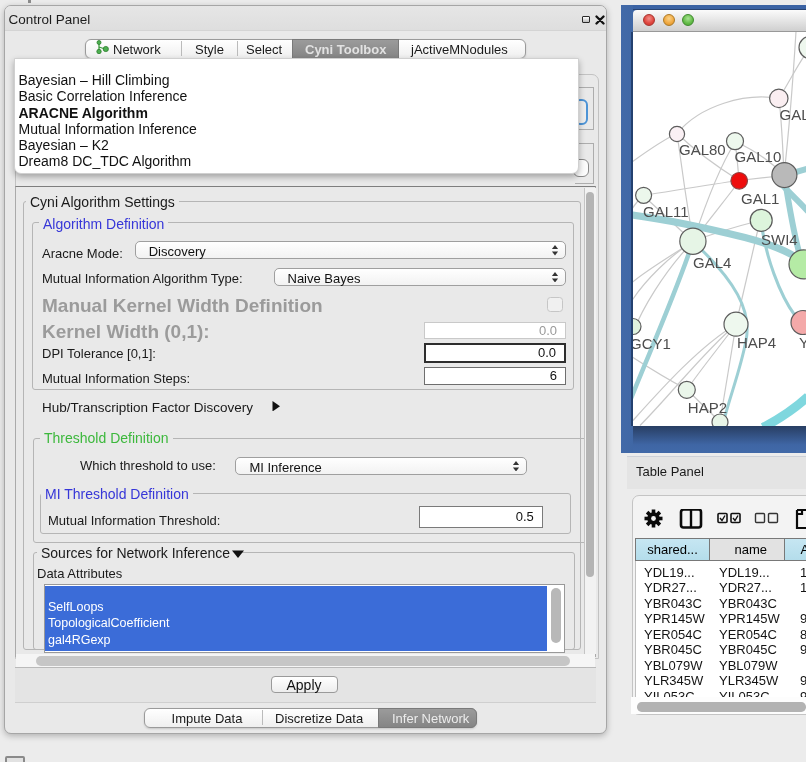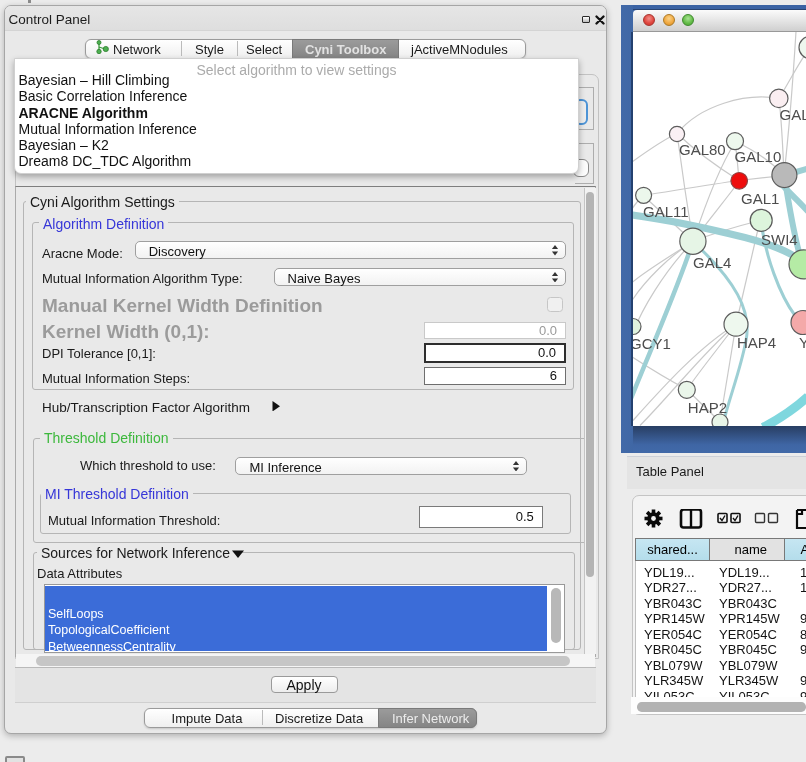--- a/index.html
+++ b/index.html
@@ -210,21 +210,21 @@
 </div>
 <div class="abs glbl" style="left:42px;top:295px">Manual Kernel Width Definition</div>
 <div class="abs" style="left:547px;top:297px;width:15.5px;height:14.5px;background:#f0f0f0;border:1.5px solid #c6c6c6;border-radius:3.5px"></div>
 <div class="abs glbl" style="left:42px;top:320.5px">Kernel Width (0,1):</div>
 <div class="abs fld" style="left:424px;top:321.5px;width:142px;height:17px;border:1px solid #c9c9c9;color:#9a9a9a;line-height:15px;padding-right:8px">0.0</div>
 <div class="abs lbl" style="left:42px;top:345.5px">DPI Tolerance [0,1]:</div>
 <div class="abs fld" style="left:424px;top:342.5px;width:142px;height:20px;border:2px solid #2e2e2e;color:#111;line-height:16px;padding-right:8px">0.0</div>
 <div class="abs lbl" style="left:42px;top:370.5px">Mutual Information Steps:</div>
 <div class="abs fld" style="left:424px;top:366.5px;width:142px;height:18px;border:1px solid #6e6e6e;color:#111;line-height:16px;padding-right:8px">6</div>
 
-<div class="abs lbl" style="left:42px;top:399.5px;font-size:13.5px">Hub/Transcription Factor Algorithm</div>
+<div class="abs lbl" style="left:42px;top:399.5px;font-size:13.5px">Hub/Transcription Factor Discovery</div>
 <svg class="abs" style="left:271.5px;top:400.5px" width="8.5" height="10.5" viewBox="0 0 8.5 10.5">
     <path d="M0.5,0 L8,5.25 L0.5,10.5 Z" fill="#111"></path>
   </svg>
 
 <div class="abs" style="left:33px;top:438px;width:555px;height:105px;border:1px solid #b5b5b5;border-radius:3px"></div>
 <div class="abs gt" style="left:40px;top:429.5px;color:#3cb83c">Threshold Definition</div>
 <div class="abs lbl" style="left:80px;top:458px">Which threshold to use:</div>
 <div class="abs combo" style="left:235.4px;top:456.5px;width:291.2px;height:18.7px">
   <span style="position:absolute;left:13px;top:2px">MI Inference</span>
   <svg class="arr" viewBox="0 0 9 12">
@@ -239,24 +239,23 @@
 <div class="abs fld" style="left:418.8px;top:506px;width:124px;height:22.3px;border:1.5px solid #7a7a7a;color:#111;line-height:20px;padding-right:8px">0.5</div>
 
 <div class="abs" style="left:32.5px;top:551.5px;width:542.5px;height:98.5px;border:1px solid #b5b5b5;border-top:1px solid #b5b5b5;border-radius:3px"></div>
 <div class="abs gt" style="left:37px;top:545px;color:#1a1a1a">Sources for Network Inference</div>
 <svg class="abs" style="left:231.5px;top:549.5px" width="12" height="8" viewBox="0 0 12 8">
     <path d="M0,0.5 L12,0.5 L6,8 Z" fill="#111"></path>
   </svg>
 <div class="abs lbl" style="left:37px;top:565.5px">Data Attributes</div>
 
 <div class="abs" style="left:43.5px;top:583.5px;width:521px;height:69.5px;background:#fff;border:1px solid #999;overflow:hidden">
-  <div style="position:absolute;left:0.5px;top:1.5px;width:502px;height:65px;padding-top:20px;background:#3b6cd8;color:#fff;font-size:12.5px">
+  <div style="position:absolute;left:0.5px;top:1.5px;width:502px;height:65px;padding-top:13px;background:#3b6cd8;color:#fff;font-size:12.5px">
     <div style="height:16.3px;line-height:16.3px;padding-left:3px">SelfLoops</div>
     <div style="height:16.3px;line-height:16.3px;padding-left:3px">TopologicalCoefficient</div>
-    <div style="height:16.3px;line-height:16.3px;padding-left:3px">BetweennessCentrality</div>
     <div style="height:16.3px;line-height:16.3px;padding-left:3px">gal4RGexp</div>
   </div>
   <div style="position:absolute;right:2.5px;top:3.5px;width:10.5px;height:55px;background:#b8b8b8;border-radius:5px"></div>
 </div>
 
 <div class="abs" style="left:583.5px;top:187.5px;width:12.5px;height:466px;background:#f2f2f2;border-left:1px solid #c4c4c4"></div>
 <div class="abs" style="left:585.5px;top:192px;width:8.5px;height:384.5px;background:#b4b4b4;border-radius:4.5px"></div>
 
 <div class="abs" style="left:16px;top:653.5px;width:579px;height:13.5px;background:#f5f5f5"></div>
 <div class="abs" style="left:36px;top:655.5px;width:534px;height:10.4px;background:#c6c6c6;border-radius:5px"></div>
@@ -265,17 +264,16 @@
 <div class="abs" style="left:270.5px;top:676px;width:67px;height:17px;background:linear-gradient(#fff,#ededed);border:1px solid #9a9a9a;border-radius:4px;text-align:center;line-height:16px;font-size:14px;color:#111">Apply</div>
 
 <div class="abs" style="left:144.2px;top:707.5px;width:333.2px;height:20.5px;background:linear-gradient(#ffffff,#efefef);border:1px solid #9a9a9a;border-radius:6px;box-shadow:0 1px 2px rgba(0,0,0,0.15)"></div>
 <div class="abs" style="left:378.3px;top:707.5px;width:99.1px;height:20.5px;background:linear-gradient(#9b9b9b,#858585);border:1px solid #7a7a7a;border-radius:0 6px 6px 0"></div>
 <div class="abs" style="left:262.3px;top:710px;width:1px;height:15px;background:#bbb"></div>
 <div class="abs lbl" style="left:171.6px;top:711px">Impute Data</div>
 <div class="abs lbl" style="left:275px;top:711px">Discretize Data</div>
 <div class="abs" style="left:392px;top:711px;font-size:13px;color:#ececec">Infer Network</div>
 
 <div class="abs" style="left:14px;top:57.5px;width:565px;height:116.5px;background:#fff;border:1px solid #d0d0d0;border-radius:0 0 7px 7px;box-shadow:0 3px 6px rgba(0,0,0,0.3);font-size:14px;color:#111">
-  <div style="position:absolute;left:0;right:0;top:3px;text-align:center;color:#ababab">Select algorithm to view settings</div>
   <div style="position:absolute;left:3.5px;top:13.5px;line-height:16.3px">Bayesian – Hill Climbing<br>Basic Correlation Inference<br><b>ARACNE Algorithm</b><br>Mutual Information Inference<br>Bayesian – K2<br>Dream8 DC_TDC Algorithm</div>
 </div>
 
 <div class="abs" style="left:5px;top:756px;width:20px;height:14px;background:#e2e2e2;border:2px solid #8a8a8a;border-radius:2px"></div>
 
 </body></html>

